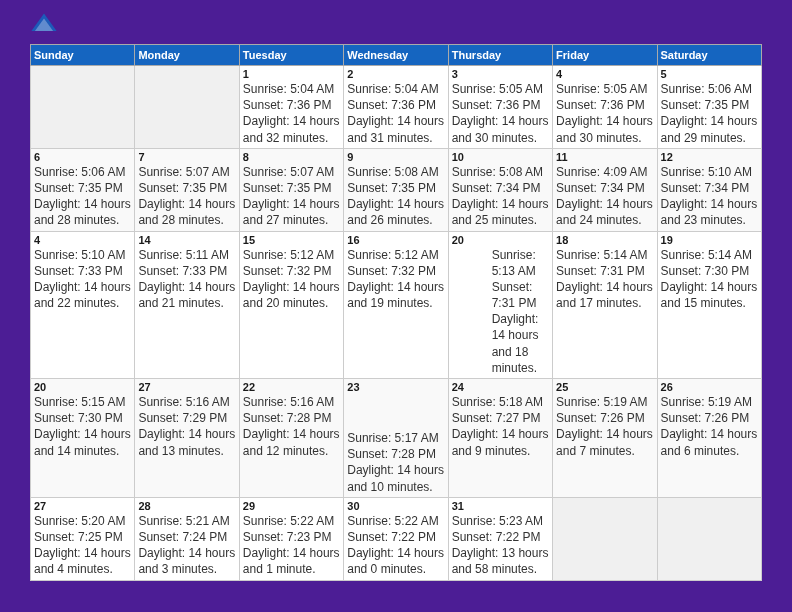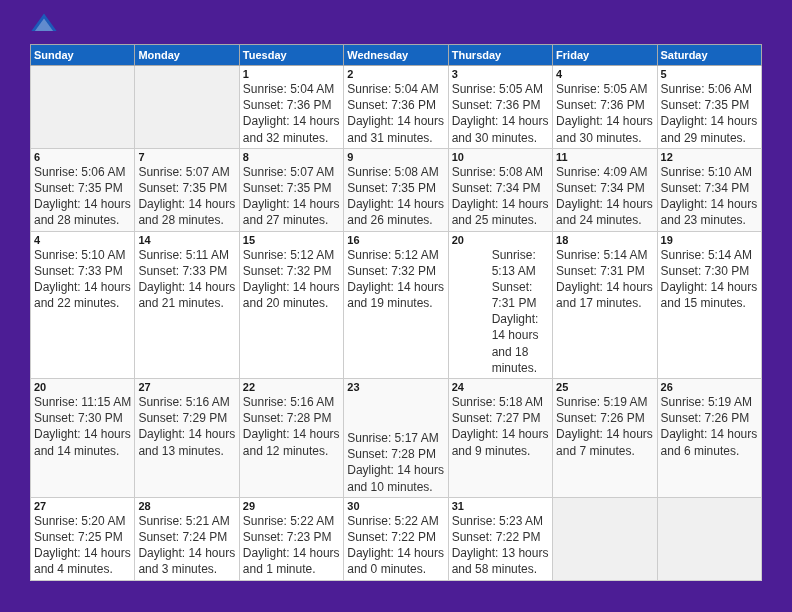--- a/index.html
+++ b/index.html
@@ -248,21 +248,21 @@
           <td>
             <span class="day-num">19</span>
             <div class="day-info" style="white-space: pre-line;">Sunrise: 5:14 AM
 Sunset: 7:30 PM
 Daylight: 14 hours and 15 minutes.</div>
           </td>
         </tr>
         <tr>
           <td>
             <span class="day-num">20</span>
-            <div class="day-info" style="white-space: pre-line;">Sunrise: 11:15 AM
+            <div class="day-info" style="white-space: pre-line;">Sunrise: 5:15 AM
 Sunset: 7:30 PM
 Daylight: 14 hours and 14 minutes.</div>
           </td>
           <td>
             <span class="day-num">27</span>
             <div class="day-info" style="white-space: pre-line;">Sunrise: 5:16 AM
 Sunset: 7:29 PM
 Daylight: 14 hours and 13 minutes.</div>
           </td>
           <td>

